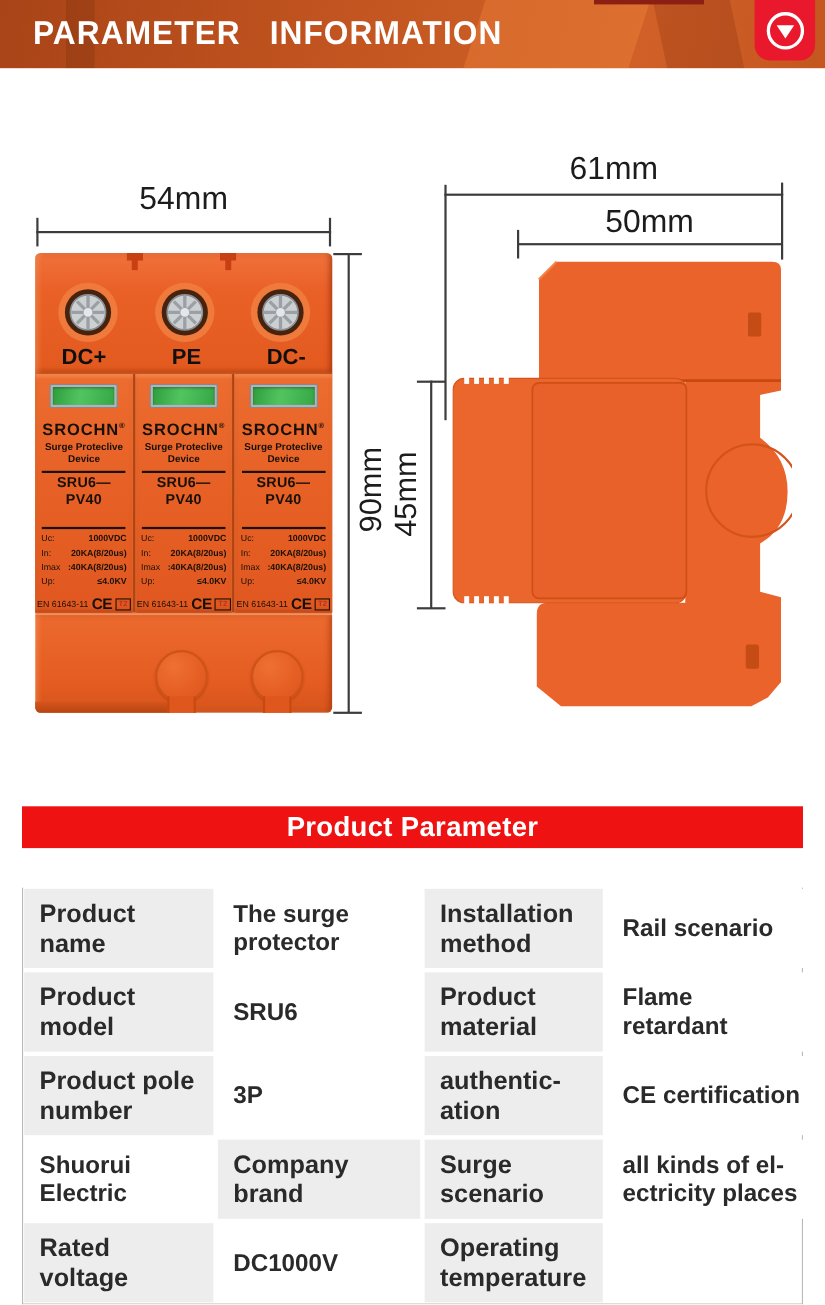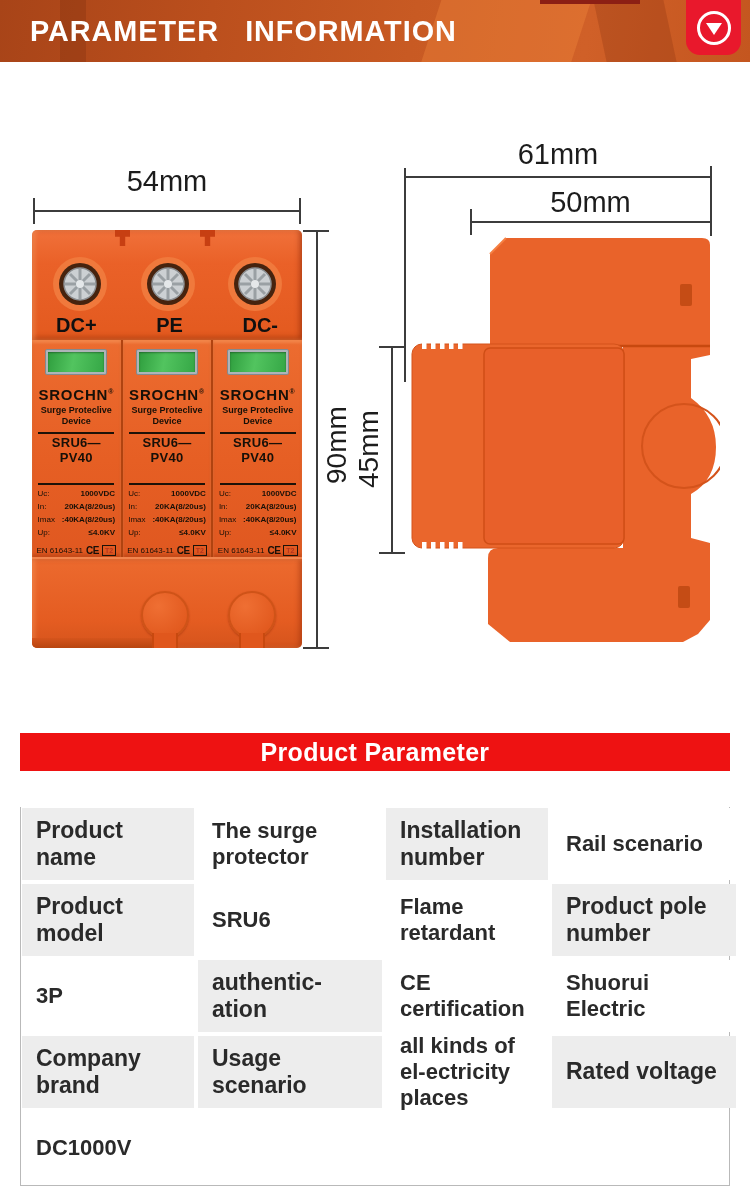--- a/index.html
+++ b/index.html
@@ -57,21 +57,21 @@
   .brand { margin-top:12px; font-size:15px; font-weight:bold; letter-spacing:.8px; line-height:1; }
   .brand sup { font-size:7px; font-weight:bold; }
   .subt { margin-top:3px; font-size:9px; font-weight:bold; text-align:center; line-height:1.2; }
   .model { margin-top:5px; width:86%; text-align:center; font-size:13px; font-weight:bold;
            border-top:2px solid #1d1208; border-bottom:2px solid #1d1208; padding:1px 0 18px; letter-spacing:.3px; }
   .specs { margin-top:4px; width:92%; }
   .spec-row { display:flex; justify-content:space-between; align-items:baseline; height:13px; padding:0 2px; }
   .spec-row .sl { font-size:8px; }
   .spec-row .sv { font-size:8px; font-weight:bold; }
   .mfoot { margin-top:4px; display:flex; align-items:center; gap:3px; font-size:8px; }
-  .cemark { font-weight:bold; font-size:10px; letter-spacing:-.5px; }
+  .cemark { font-weight:bold; font-size:14px; letter-spacing:-.5px; }
   .t2box { border:1px solid #1d1208; font-size:7px; line-height:1; padding:1px 2px; color:#b3341f; font-weight:bold; }
   .df-base { position:absolute; left:0; top:327px; width:270px; height:91px;
              background:linear-gradient(#ec6a2e 0%,#e45c21 70%,#d5541c 100%);
              border-radius:0 0 5px 5px; border-top:2px solid #f2854e;
              box-shadow:inset 3px 0 4px rgba(255,170,110,.35), inset -3px 0 5px rgba(120,30,0,.35); }
   .knob { position:absolute; top:32px; width:48px; height:48px; border-radius:50%;
           background:radial-gradient(circle at 35% 30%,#ef6f33,#e25a1f 75%);
           border:2px solid #cf5318; box-shadow:0 1px 2px rgba(120,30,0,.4); }
   .stem { position:absolute; bottom:0; width:26px; height:15px; background:#e0571d;
           border-left:2px solid #c8490f; border-right:2px solid #c8490f; }
@@ -303,35 +303,37 @@
   <div class="mline-v" style="left:391px; top:346px; height:207px;"></div>
   <div class="tick-h" style="left:379px; top:346px;"></div>
   <div class="tick-h" style="left:379px; top:552px;"></div>
   <div class="dim-text-v" style="left:352px; top:392px; width:34px; height:115px;">45mm</div>
 
   <div class="ptable">
     <div class="pt-title">Product Parameter</div>
     <div class="pt-grid">
       <div class="cell lab">Product name</div>
       <div class="cell val">The surge protector</div>
-      <div class="cell lab">Installation number</div>
+      <div class="cell lab">Installation method</div>
       <div class="cell val">Rail scenario</div>
 
       <div class="cell lab">Product model</div>
       <div class="cell val">SRU6</div>
+      <div class="cell lab">Product material</div>
       <div class="cell val">Flame retardant</div>
 
       <div class="cell lab">Product pole number</div>
       <div class="cell val">3P</div>
       <div class="cell lab">authentic-ation</div>
       <div class="cell val">CE certification</div>
 
       <div class="cell val">Shuorui Electric</div>
       <div class="cell lab">Company brand</div>
-      <div class="cell lab">Usage scenario</div>
+      <div class="cell lab">Surge scenario</div>
       <div class="cell val">all kinds of el-ectricity places</div>
 
       <div class="cell lab">Rated voltage</div>
       <div class="cell val">DC1000V</div>
+      <div class="cell lab">Operating temperature</div>
     </div>
   </div>
 
 </div>
 
 </body></html>

